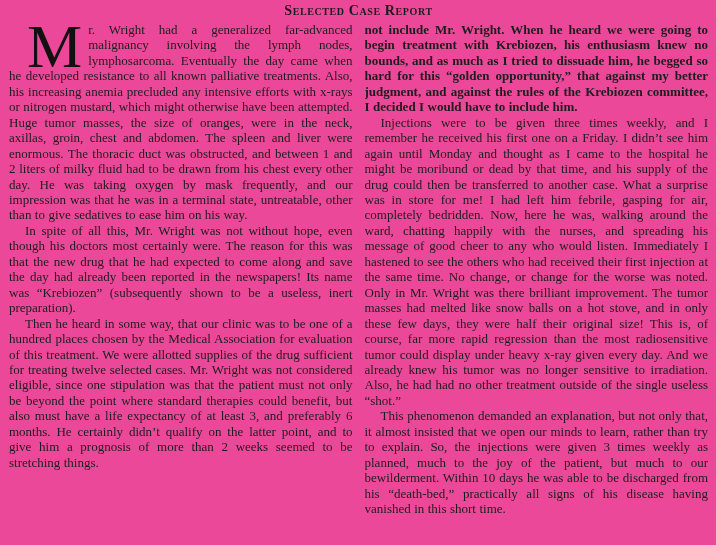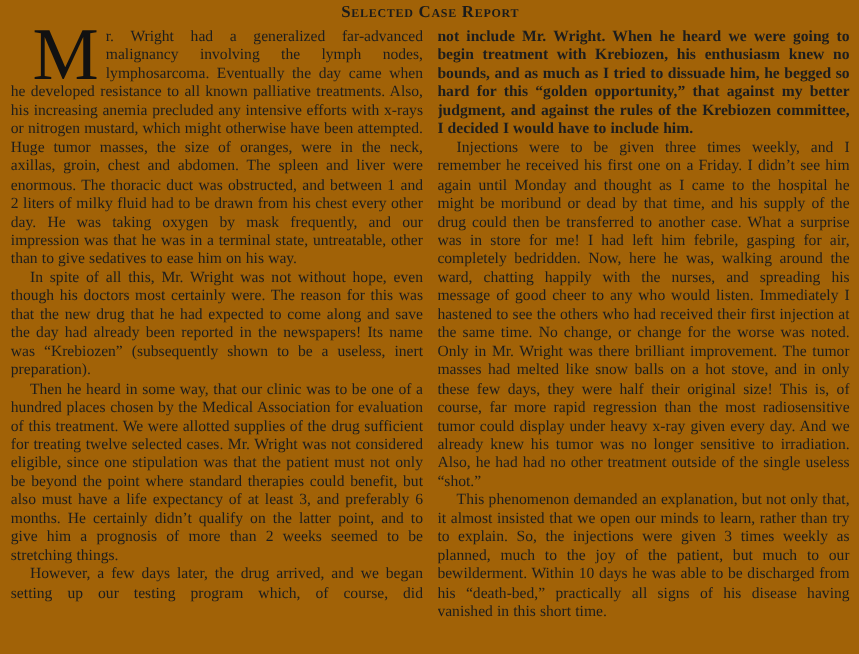--- a/index.html
+++ b/index.html
@@ -6,21 +6,21 @@
     margin: 0;
     padding: 0;
     background: #ffffff;
   }
   .page {
     position: relative;
     width: 716px;
     height: 545px;
     box-sizing: border-box;
     padding: 3px 8px 0 9px;
-    background: #a16207;
+    background: #ec4899;
     color: #1d1d1d;
     font-family: "Liberation Serif", "DejaVu Serif", serif;
     overflow: hidden;
   }
   .report-title {
     margin: 0 0 3px 0;
     text-align: center;
     font-variant: small-caps;
     font-weight: 600;
     font-size: 14px;
@@ -75,21 +75,20 @@
   <h1 class="report-title">Selected Case Report</h1>
 
   <div class="columns">
 
     <div class="column">
       <p class="para first-para">
         <span class="dropcap">M</span><span>r. Wright had a generalized far-advanced malignancy involving the lymph nodes, lymphosarcoma. Eventually the day came when he developed resistance to all known palliative treatments. Also, his increasing anemia precluded any intensive efforts with x-rays or nitrogen mustard, which might otherwise have been attempted. Huge tumor masses, the size of oranges, were in the neck, axillas, groin, chest and abdomen. The spleen and liver were enormous. The thoracic duct was obstructed, and between 1 and 2 liters of milky fluid had to be drawn from his chest every other day. He was taking oxygen by mask frequently, and our impression was that he was in a terminal state, untreatable, other than to give sedatives to ease him on his way.</span>
       </p>
       <p class="para">In spite of all this, Mr. Wright was not without hope, even though his doctors most certainly were. The reason for this was that the new drug that he had expected to come along and save the day had already been reported in the newspapers! Its name was “Krebiozen” (subsequently shown to be a useless, inert preparation).</p>
       <p class="para">Then he heard in some way, that our clinic was to be one of a hundred places chosen by the Medical Association for evaluation of this treatment. We were allotted supplies of the drug sufficient for treating twelve selected cases. Mr. Wright was not considered eligible, since one stipulation was that the patient must not only be beyond the point where standard therapies could benefit, but also must have a life expectancy of at least 3, and preferably 6 months. He certainly didn’t qualify on the latter point, and to give him a prognosis of more than 2 weeks seemed to be stretching things.</p>
-      <p class="para force-justify">However, a few days later, the drug arrived, and we began setting up our testing program which, of course, did</p>
     </div>
 
     <div class="column">
       <p class="para no-indent">not include Mr. Wright. When he heard we were going to begin treatment with Krebiozen, his enthusiasm knew no bounds, and as much as I tried to dissuade him, he begged so hard for this “golden opportunity,” that against my better judgment, and against the rules of the Krebiozen committee, I decided I would have to include him.</p>
       <p class="para">Injections were to be given three times weekly, and I remember he received his first one on a Friday. I didn’t see him again until Monday and thought as I came to the hospital he might be moribund or dead by that time, and his supply of the drug could then be transferred to another case. What a surprise was in store for me! I had left him febrile, gasping for air, completely bedridden. Now, here he was, walking around the ward, chatting happily with the nurses, and spreading his message of good cheer to any who would listen. Immediately I hastened to see the others who had received their first injection at the same time. No change, or change for the worse was noted. Only in Mr. Wright was there brilliant improvement. The tumor masses had melted like snow balls on a hot stove, and in only these few days, they were half their original size! This is, of course, far more rapid regression than the most radiosensitive tumor could display under heavy x-ray given every day. And we already knew his tumor was no longer sensitive to irradiation. Also, he had had no other treatment outside of the single useless “shot.”</p>
       <p class="para">This phenomenon demanded an explanation, but not only that, it almost insisted that we open our minds to learn, rather than try to explain. So, the injections were given 3 times weekly as planned, much to the joy of the patient, but much to our bewilderment. Within 10 days he was able to be discharged from his “death-bed,” practically all signs of his disease having vanished in this short time.</p>
     </div>
 
   </div>
 </div>

